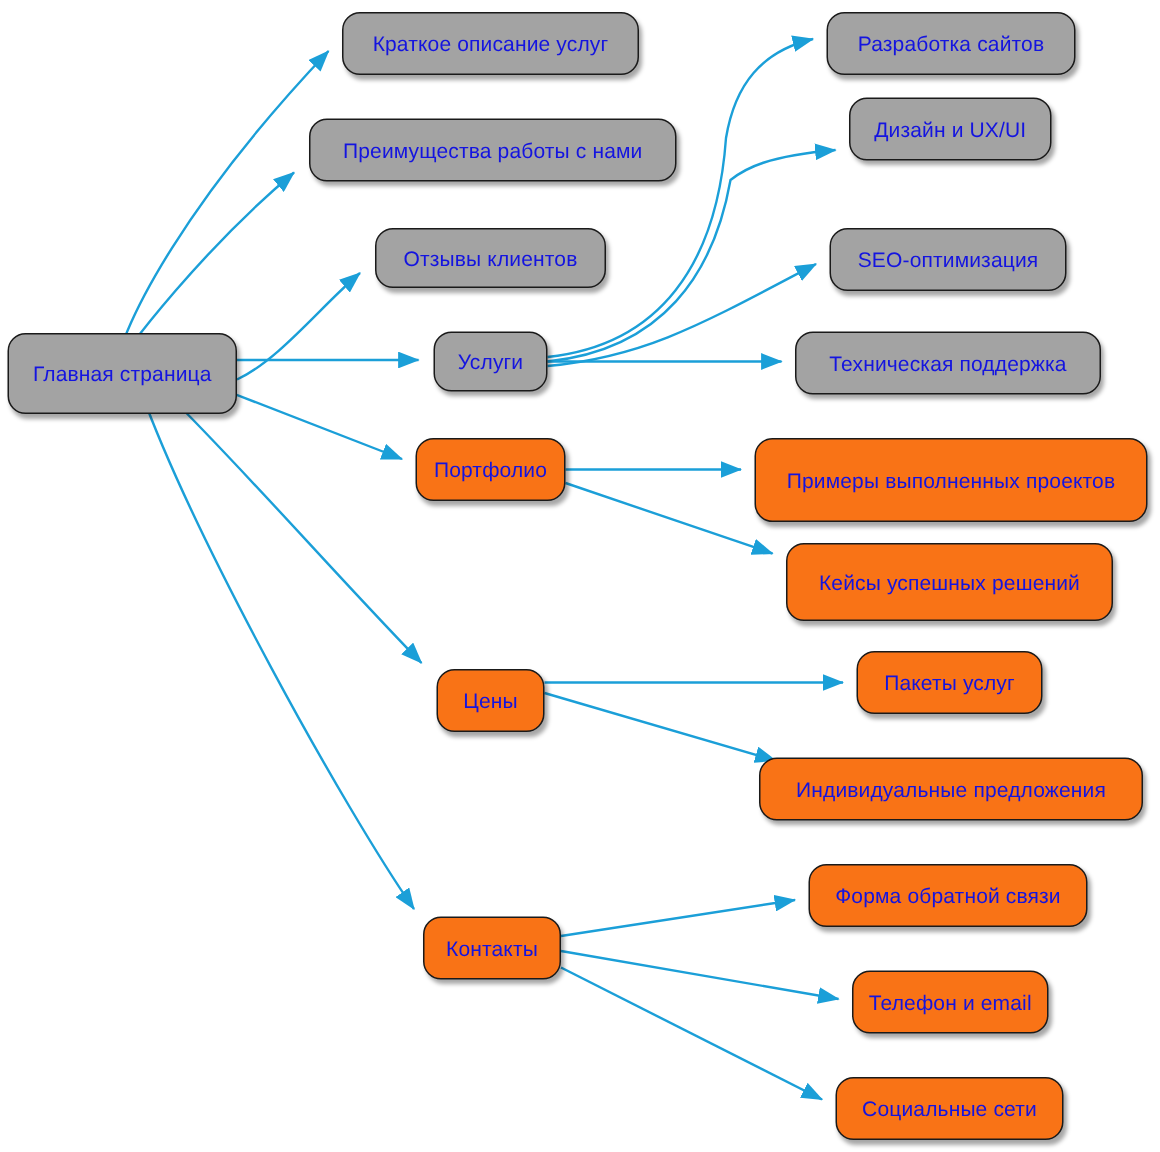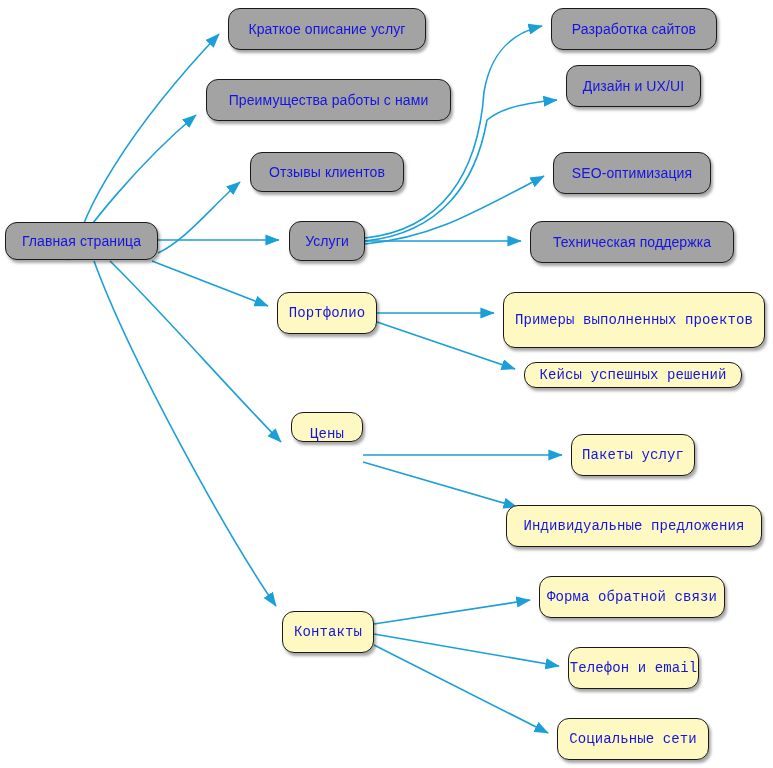--- a/index.html
+++ b/index.html
@@ -39,22 +39,21 @@
     letter-spacing: 0.1px;
     white-space: nowrap;
     box-shadow: 2px 3px 3px rgba(0,0,0,0.35);
     cursor: pointer;
     user-select: none;
   }
   .node.turq {
     background: #a3a3a3;
   }
   .node.cyan {
-    background: #fef9c3;
-    font-family: Liberation Mono, monospace;
+    background: #f97316;
   }
   .node-label {
     pointer-events: none;
   }
 </style>
 </head>
 <body>
 
 <div id="diagram-canvas">
 
@@ -80,21 +79,21 @@
         <path d="M 377,322 L 515,369" fill="none" stroke="#1b9fd8" stroke-width="1.6" marker-end="url(#arrowhead)"></path>
         <path d="M 363,455 L 562,455" fill="none" stroke="#1b9fd8" stroke-width="1.6" marker-end="url(#arrowhead)"></path>
         <path d="M 363,462 L 517,507" fill="none" stroke="#1b9fd8" stroke-width="1.6" marker-end="url(#arrowhead)"></path>
         <path d="M 374,624 L 530,600" fill="none" stroke="#1b9fd8" stroke-width="1.6" marker-end="url(#arrowhead)"></path>
         <path d="M 374,634 L 559,666" fill="none" stroke="#1b9fd8" stroke-width="1.6" marker-end="url(#arrowhead)"></path>
         <path d="M 374,645 L 548,733" fill="none" stroke="#1b9fd8" stroke-width="1.6" marker-end="url(#arrowhead)"></path>
       </g>
   </svg>
 
   <div id="node-group">
-      <div class="node turq" style="left: 5px; top: 222px; width: 153px; height: 38px; border-radius: 12px;">
+      <div class="node turq" style="left: 5px; top: 222px; width: 153px; height: 54px; border-radius: 12px;">
         <span class="node-label">Главная страница</span>
       </div>
       <div class="node turq" style="left: 228px; top: 8px; width: 198px; height: 42px;">
         <span class="node-label">Краткое описание услуг</span>
       </div>
       <div class="node turq" style="left: 206px; top: 79px; width: 245px; height: 42px;">
         <span class="node-label">Преимущества работы с нами</span>
       </div>
       <div class="node turq" style="left: 250px; top: 152px; width: 154px; height: 40px;">
         <span class="node-label">Отзывы клиентов</span>
@@ -113,24 +112,24 @@
       </div>
       <div class="node turq" style="left: 530px; top: 221px; width: 204px; height: 42px;">
         <span class="node-label">Техническая поддержка</span>
       </div>
       <div class="node cyan" style="left: 277px; top: 292px; width: 100px; height: 42px;">
         <span class="node-label">Портфолио</span>
       </div>
       <div class="node cyan" style="left: 503px; top: 292px; width: 262px; height: 56px;">
         <span class="node-label">Примеры выполненных проектов</span>
       </div>
-      <div class="node cyan" style="left: 524px; top: 362px; width: 218px; height: 26px;">
+      <div class="node cyan" style="left: 524px; top: 362px; width: 218px; height: 52px;">
         <span class="node-label">Кейсы успешных решений</span>
       </div>
-      <div class="node cyan" style="left: 291px; top: 412px; width: 72px; height: 30px; align-items: flex-end;">
+      <div class="node cyan" style="left: 291px; top: 446px; width: 72px; height: 42px;">
         <span class="node-label">Цены</span>
       </div>
       <div class="node cyan" style="left: 571px; top: 434px; width: 124px; height: 42px;">
         <span class="node-label">Пакеты услуг</span>
       </div>
       <div class="node cyan" style="left: 506px; top: 505px; width: 256px; height: 42px;">
         <span class="node-label">Индивидуальные предложения</span>
       </div>
       <div class="node cyan" style="left: 282px; top: 611px; width: 92px; height: 42px;">
         <span class="node-label">Контакты</span>

